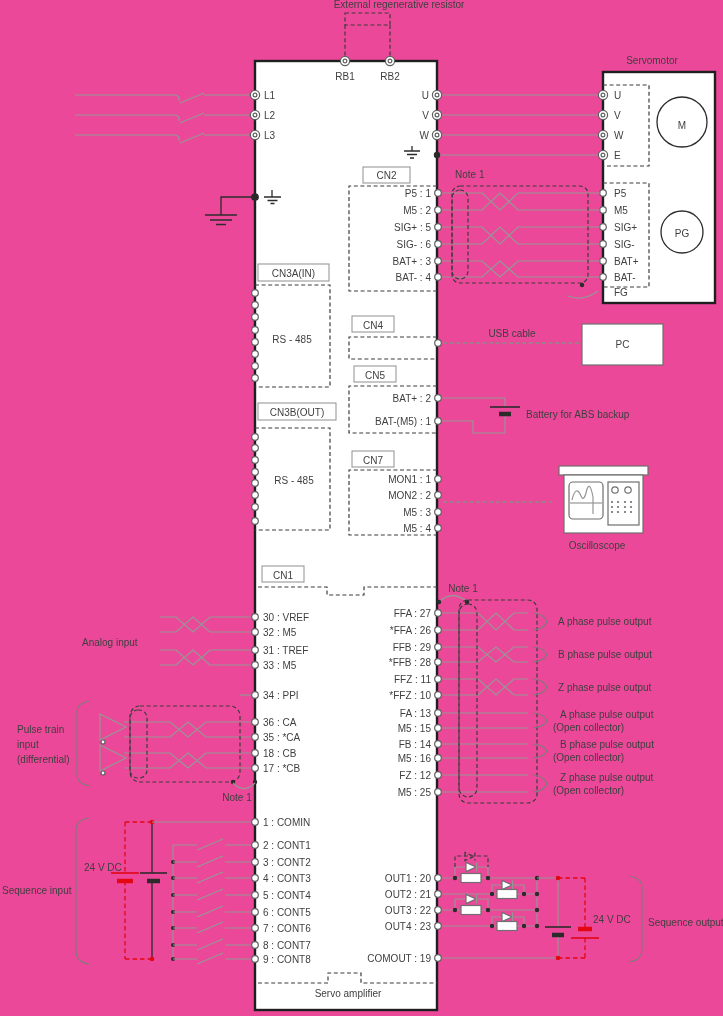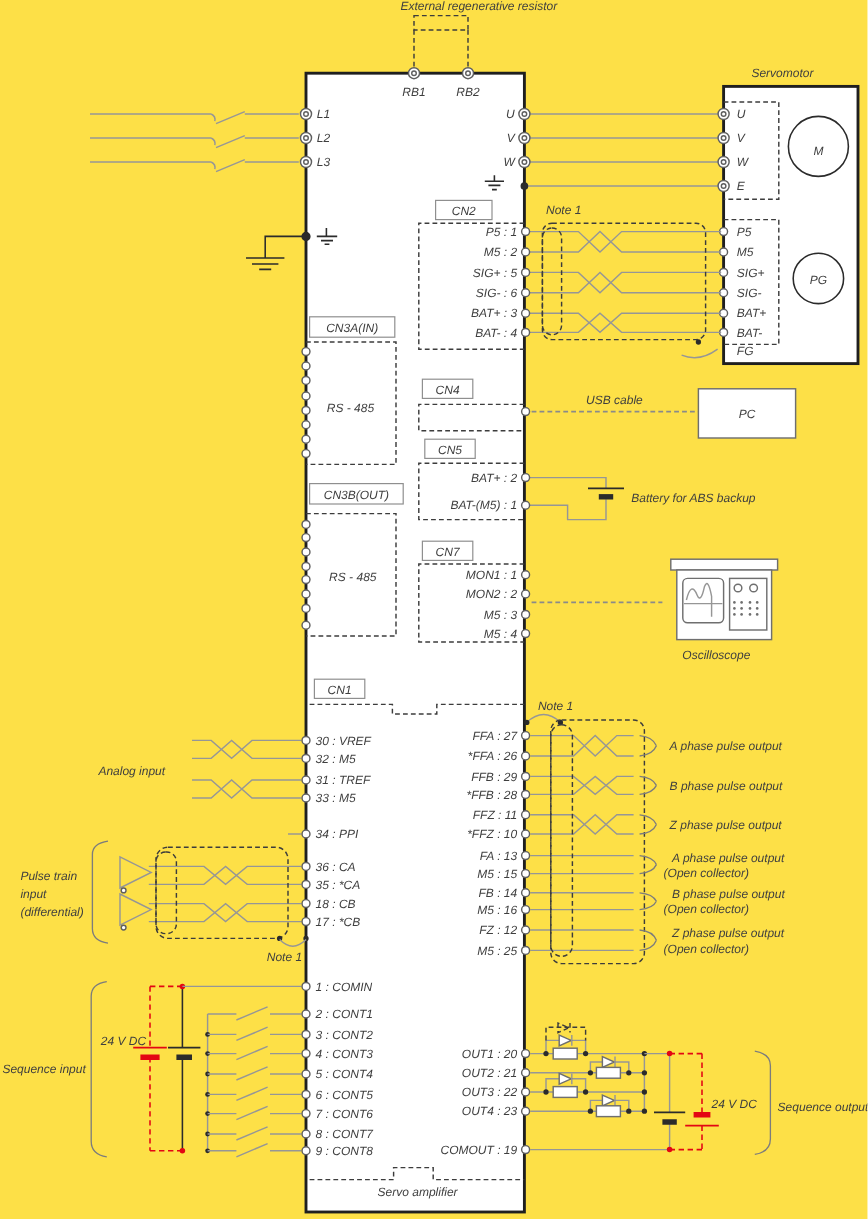--- a/index.html
+++ b/index.html
@@ -1,16 +1,16 @@
 <!DOCTYPE html>
 <html><head>
 <meta charset="utf-8">
 <style>
   html,body{margin:0;padding:0;background:#fff;}
-  #stage{position:relative;width:723px;height:1016px;background:#fde047;overflow:hidden;font-style:italic;}
+  #stage{position:relative;width:723px;height:1016px;background:#ec4899;overflow:hidden;}
   svg{position:absolute;left:0;top:0;}
   .k  {stroke:#2b2b2b;stroke-width:1.3;fill:none;}
   .k2 {stroke:#1f1f1f;stroke-width:2.4;fill:#fff;}
   .w  {stroke:#969696;stroke-width:1.2;fill:none;}
   .br {stroke:#7c7c7c;stroke-width:1.1;fill:none;}
   .d  {stroke:#3c3c3c;stroke-width:1.2;fill:none;stroke-dasharray:4 2.6;}
   .dw {stroke:#8a8a8a;stroke-width:1.4;fill:none;stroke-dasharray:4 2.6;}
   .rd {stroke:#e30613;stroke-width:1.3;fill:none;stroke-dasharray:4.5 3;}
   .pin{fill:#fff;stroke:#5f5f5f;stroke-width:1.2;}
   .dot{fill:#2b2b2b;}

